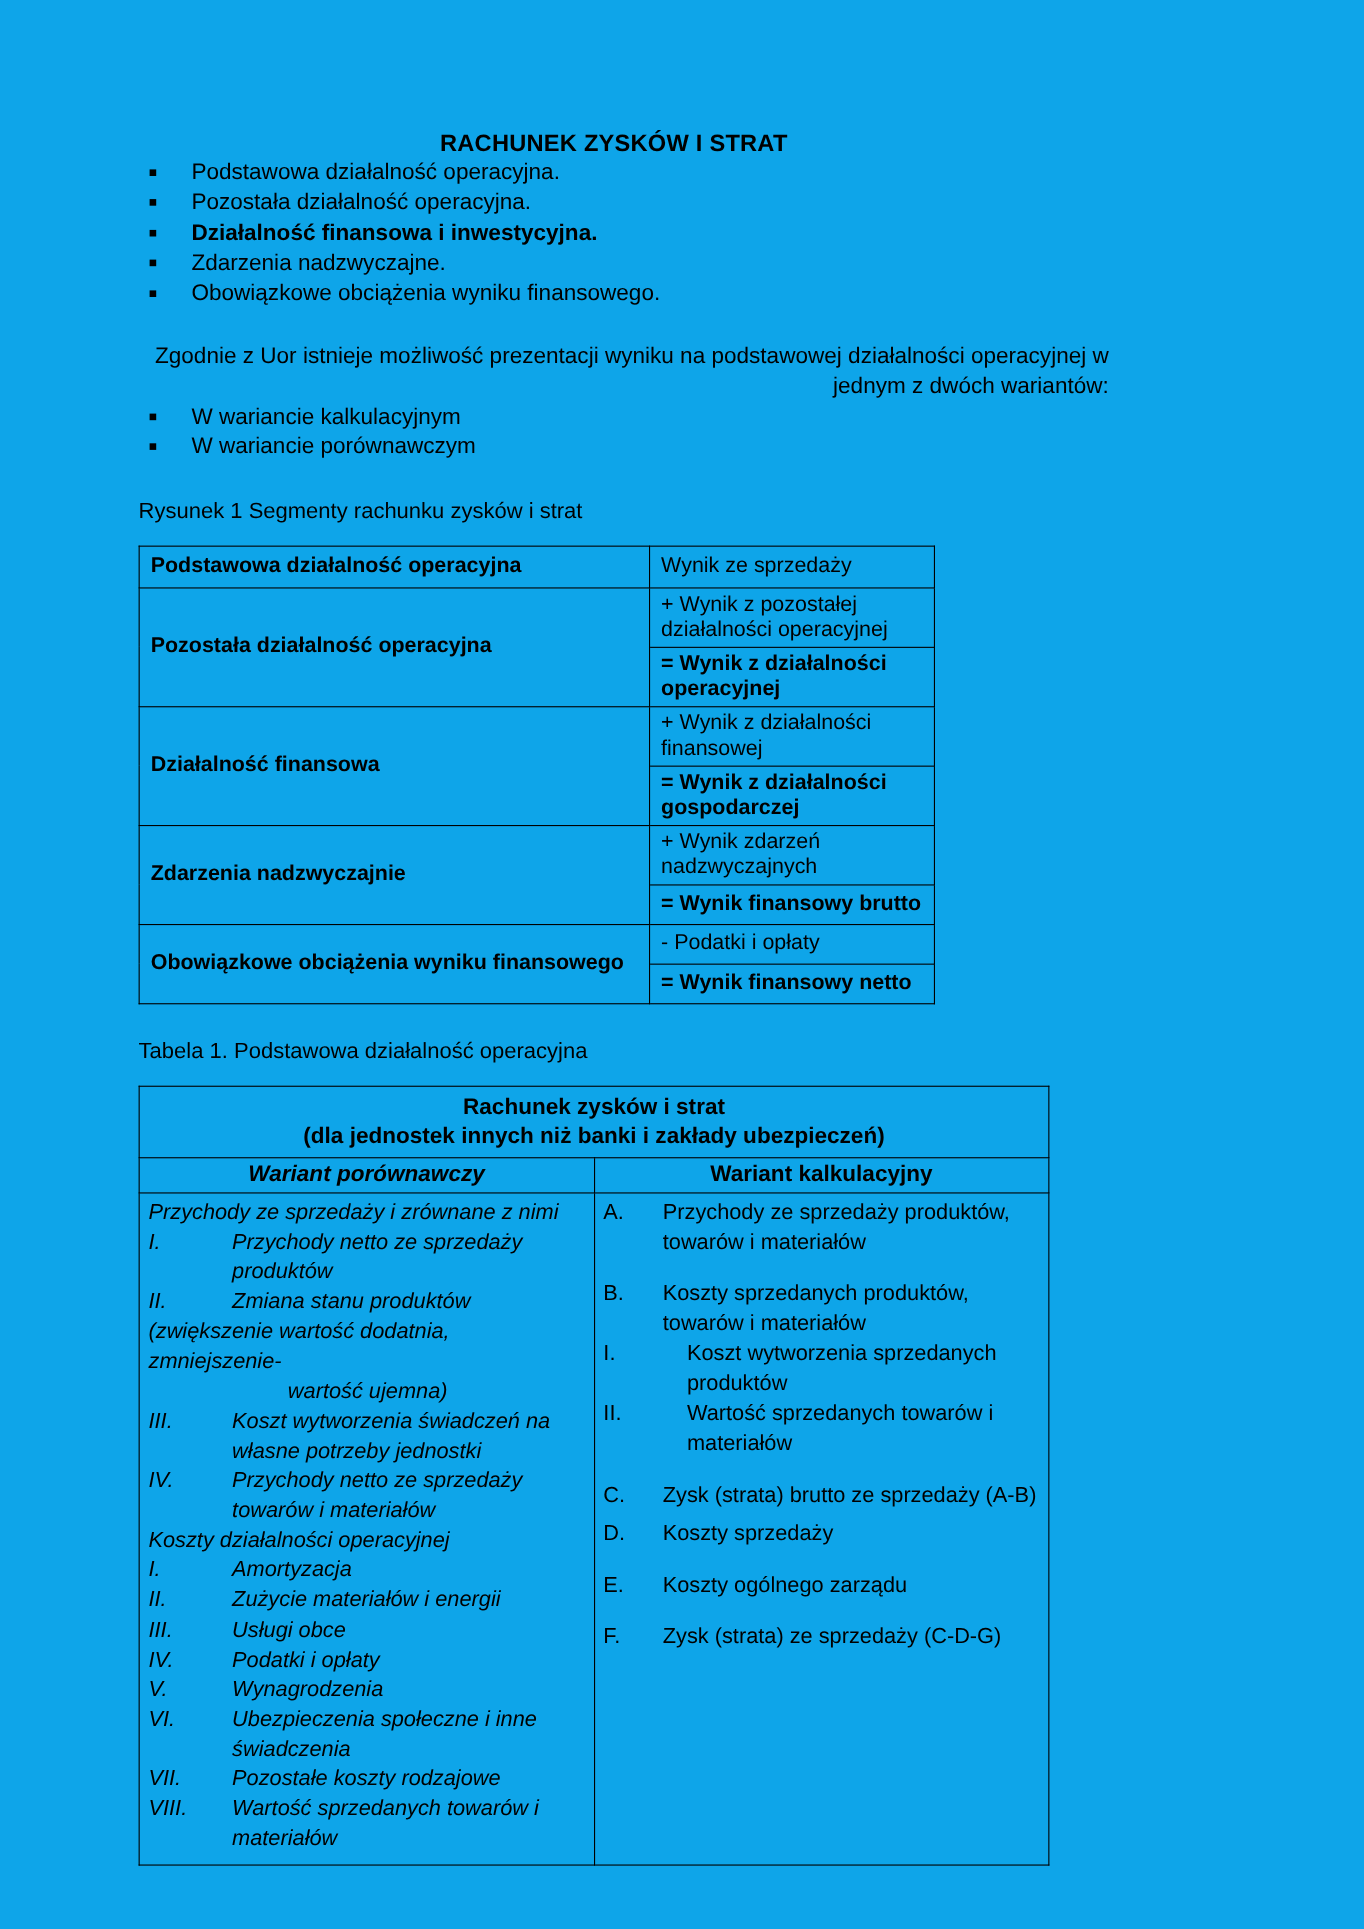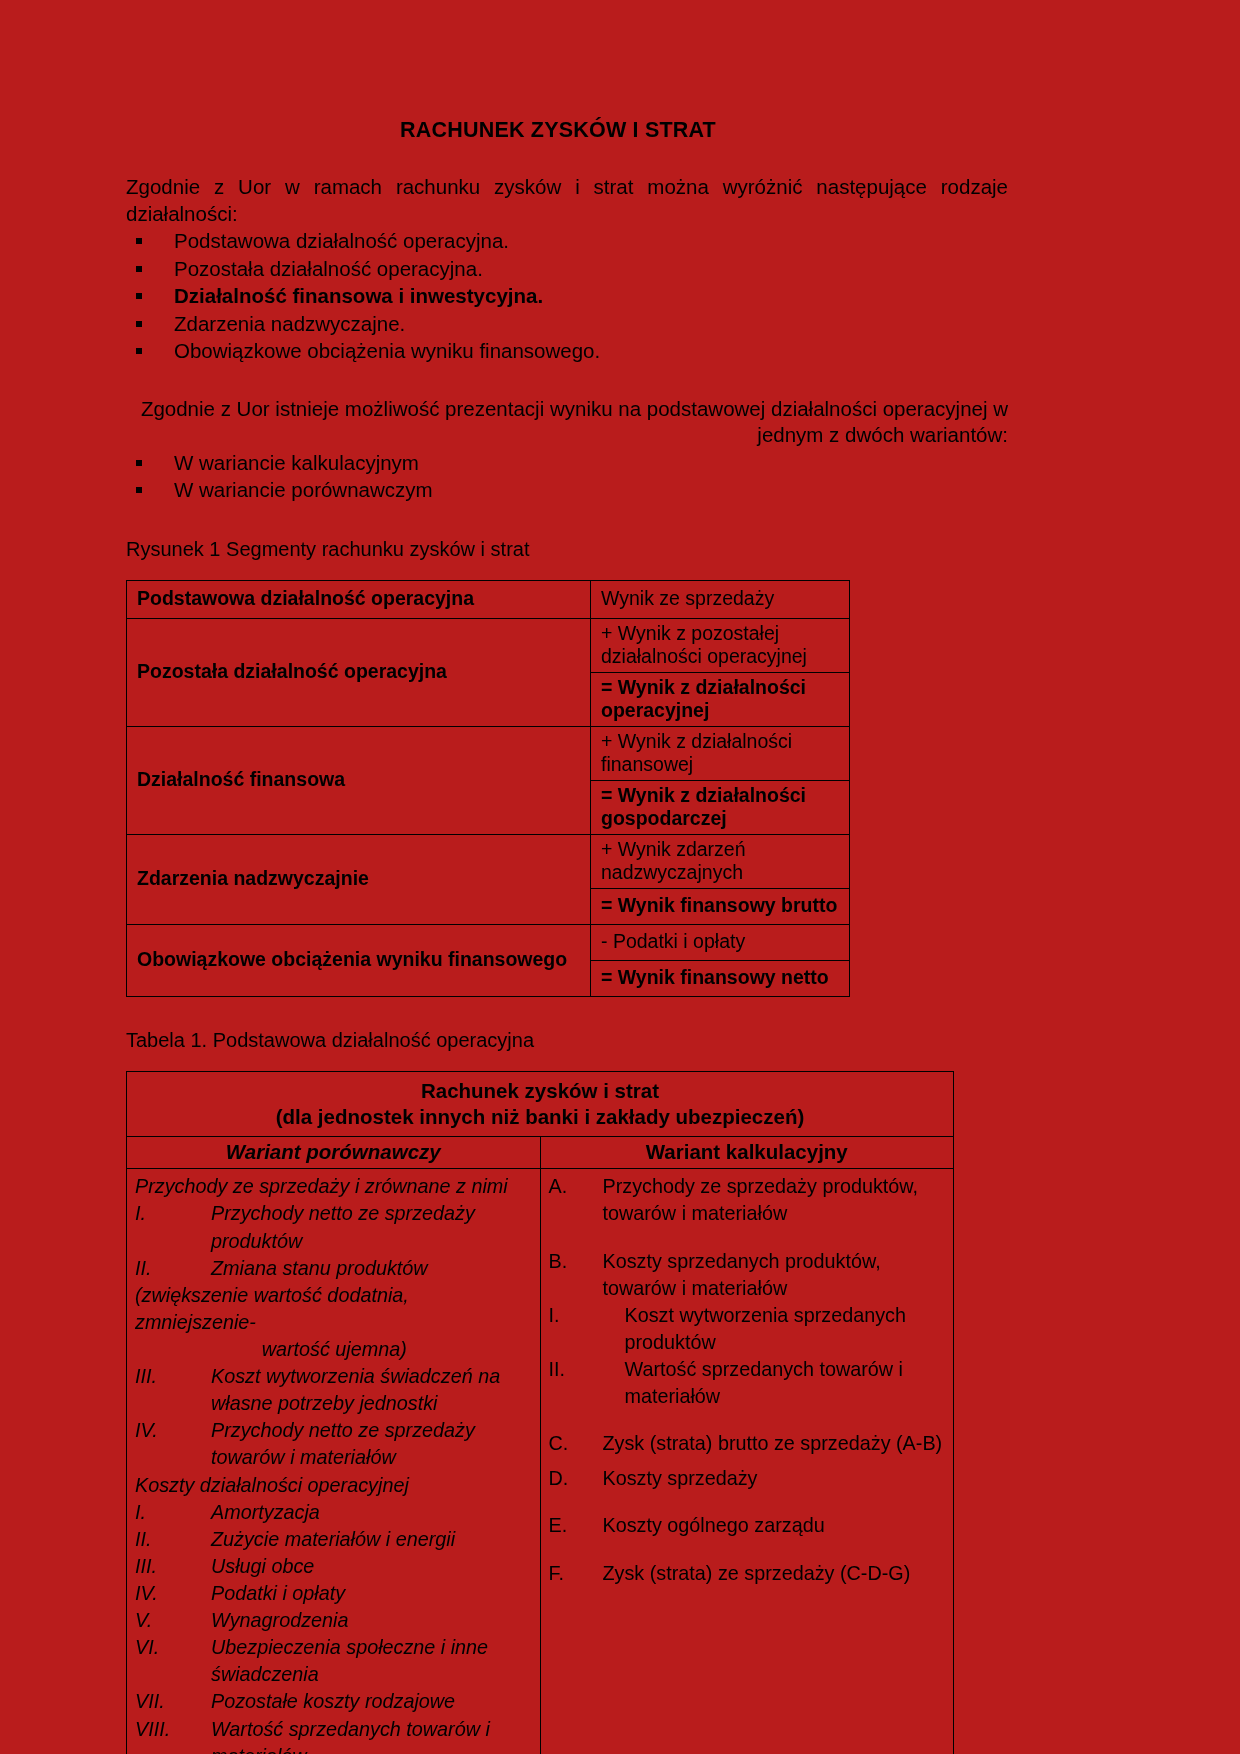--- a/index.html
+++ b/index.html
@@ -8,21 +8,21 @@
     background: #ffffff;
   }
   body {
     font-family: "Liberation Sans", sans-serif;
     color: #000000;
   }
   .page {
     position: relative;
     width: 1240px;
     height: 1754px;
-    background: #b91c1c;
+    background: #0ea5e9;
     box-sizing: border-box;
     padding: 118px 120px 0 126px;
     overflow: hidden;
   }
   .doc-title {
     text-align: center;
     font-size: 21.5px;
     font-weight: bold;
     letter-spacing: 0.2px;
     margin: 0 0 0 0;
@@ -147,21 +147,20 @@
   .spacer { display: block; height: 20px; }
   .spacer.sm { height: 8px; }
 </style>
 </head>
 <body>
 
 <div class="page">
 
   <h1 class="doc-title">RACHUNEK ZYSKÓW I STRAT</h1>
 
-  <p class="para">Zgodnie z Uor w ramach rachunku zysków i strat można wyróżnić następujące rodzaje działalności:</p>
 
   <ul class="bullets">
     <li><span>Podstawowa działalność operacyjna.</span></li>
     <li><span>Pozostała działalność operacyjna.</span></li>
     <li class="bold"><span>Działalność finansowa i inwestycyjna.</span></li>
     <li><span>Zdarzenia nadzwyczajne.</span></li>
     <li><span>Obowiązkowe obciążenia wyniku finansowego.</span></li>
   </ul>
 
   <p class="para nojust">Zgodnie z Uor istnieje możliwość prezentacji wyniku na podstawowej działalności operacyjnej w jednym z dwóch wariantów:</p>

